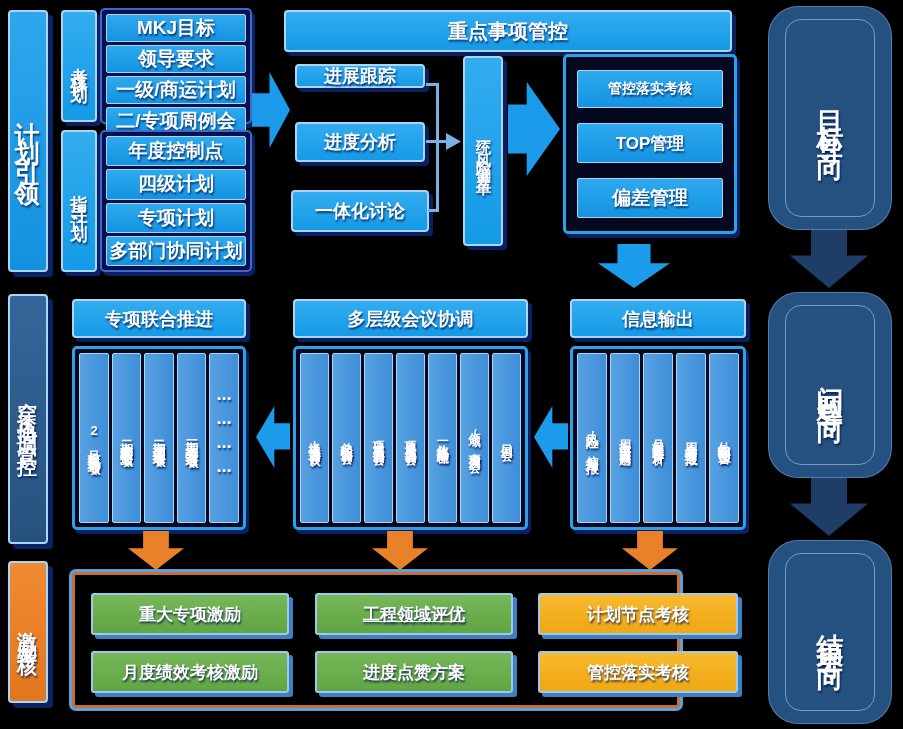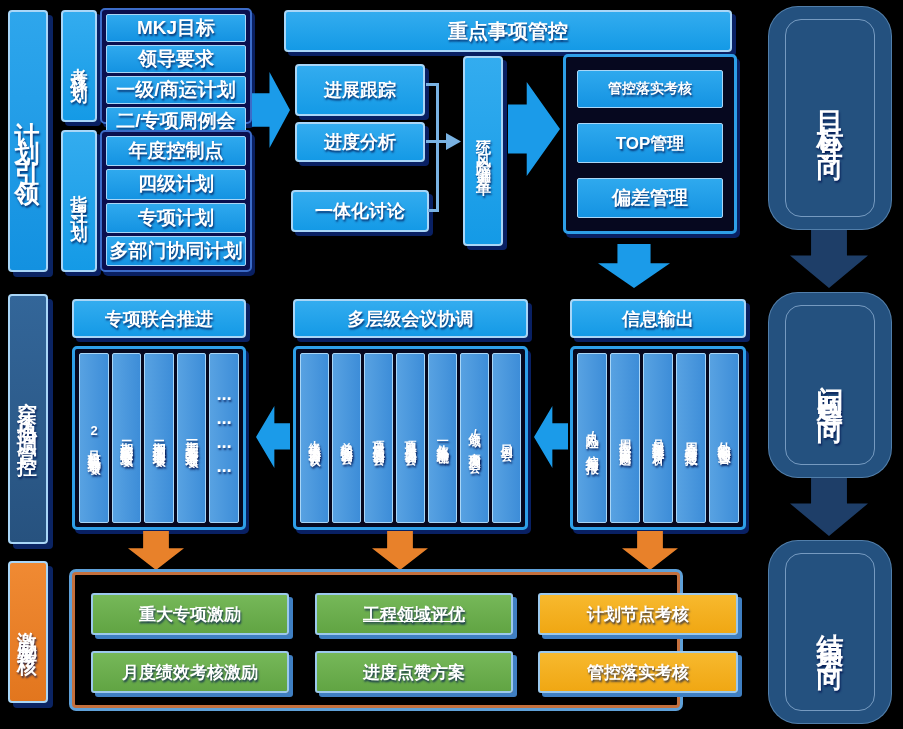--- a/index.html
+++ b/index.html
@@ -86,21 +86,21 @@
     <div class="item tsh">专项计划</div>
     <div class="item tsh">多部门协同计划</div>
   </div>
 
   <div class="abs ar-r blue-fill" style="left:252px;top:72px;width:38px;height:76px;"></div>
 
   <div class="abs ctr bbox" style="left:284px;top:10px;width:448px;height:42px;font-size:20px;">
     <span class="tsh">重点事项管控</span>
   </div>
 
-  <div class="abs ctr bbox" style="left:295px;top:64px;width:130px;height:52px;font-size:18px;">
+  <div class="abs ctr bbox" style="left:295px;top:64px;width:130px;height:24px;font-size:18px;">
     <span class="tsh">进展跟踪</span>
   </div>
   <div class="abs ctr bbox" style="left:295px;top:122px;width:130px;height:40px;font-size:18px;">
     <span class="tsh">进度分析</span>
   </div>
   <div class="abs ctr bbox" style="left:291px;top:190px;width:138px;height:42px;font-size:18px;">
     <span class="tsh">一体化讨论</span>
   </div>
 
   <div class="abs line" style="left:426px;top:83px;width:12px;height:3px;"></div>

